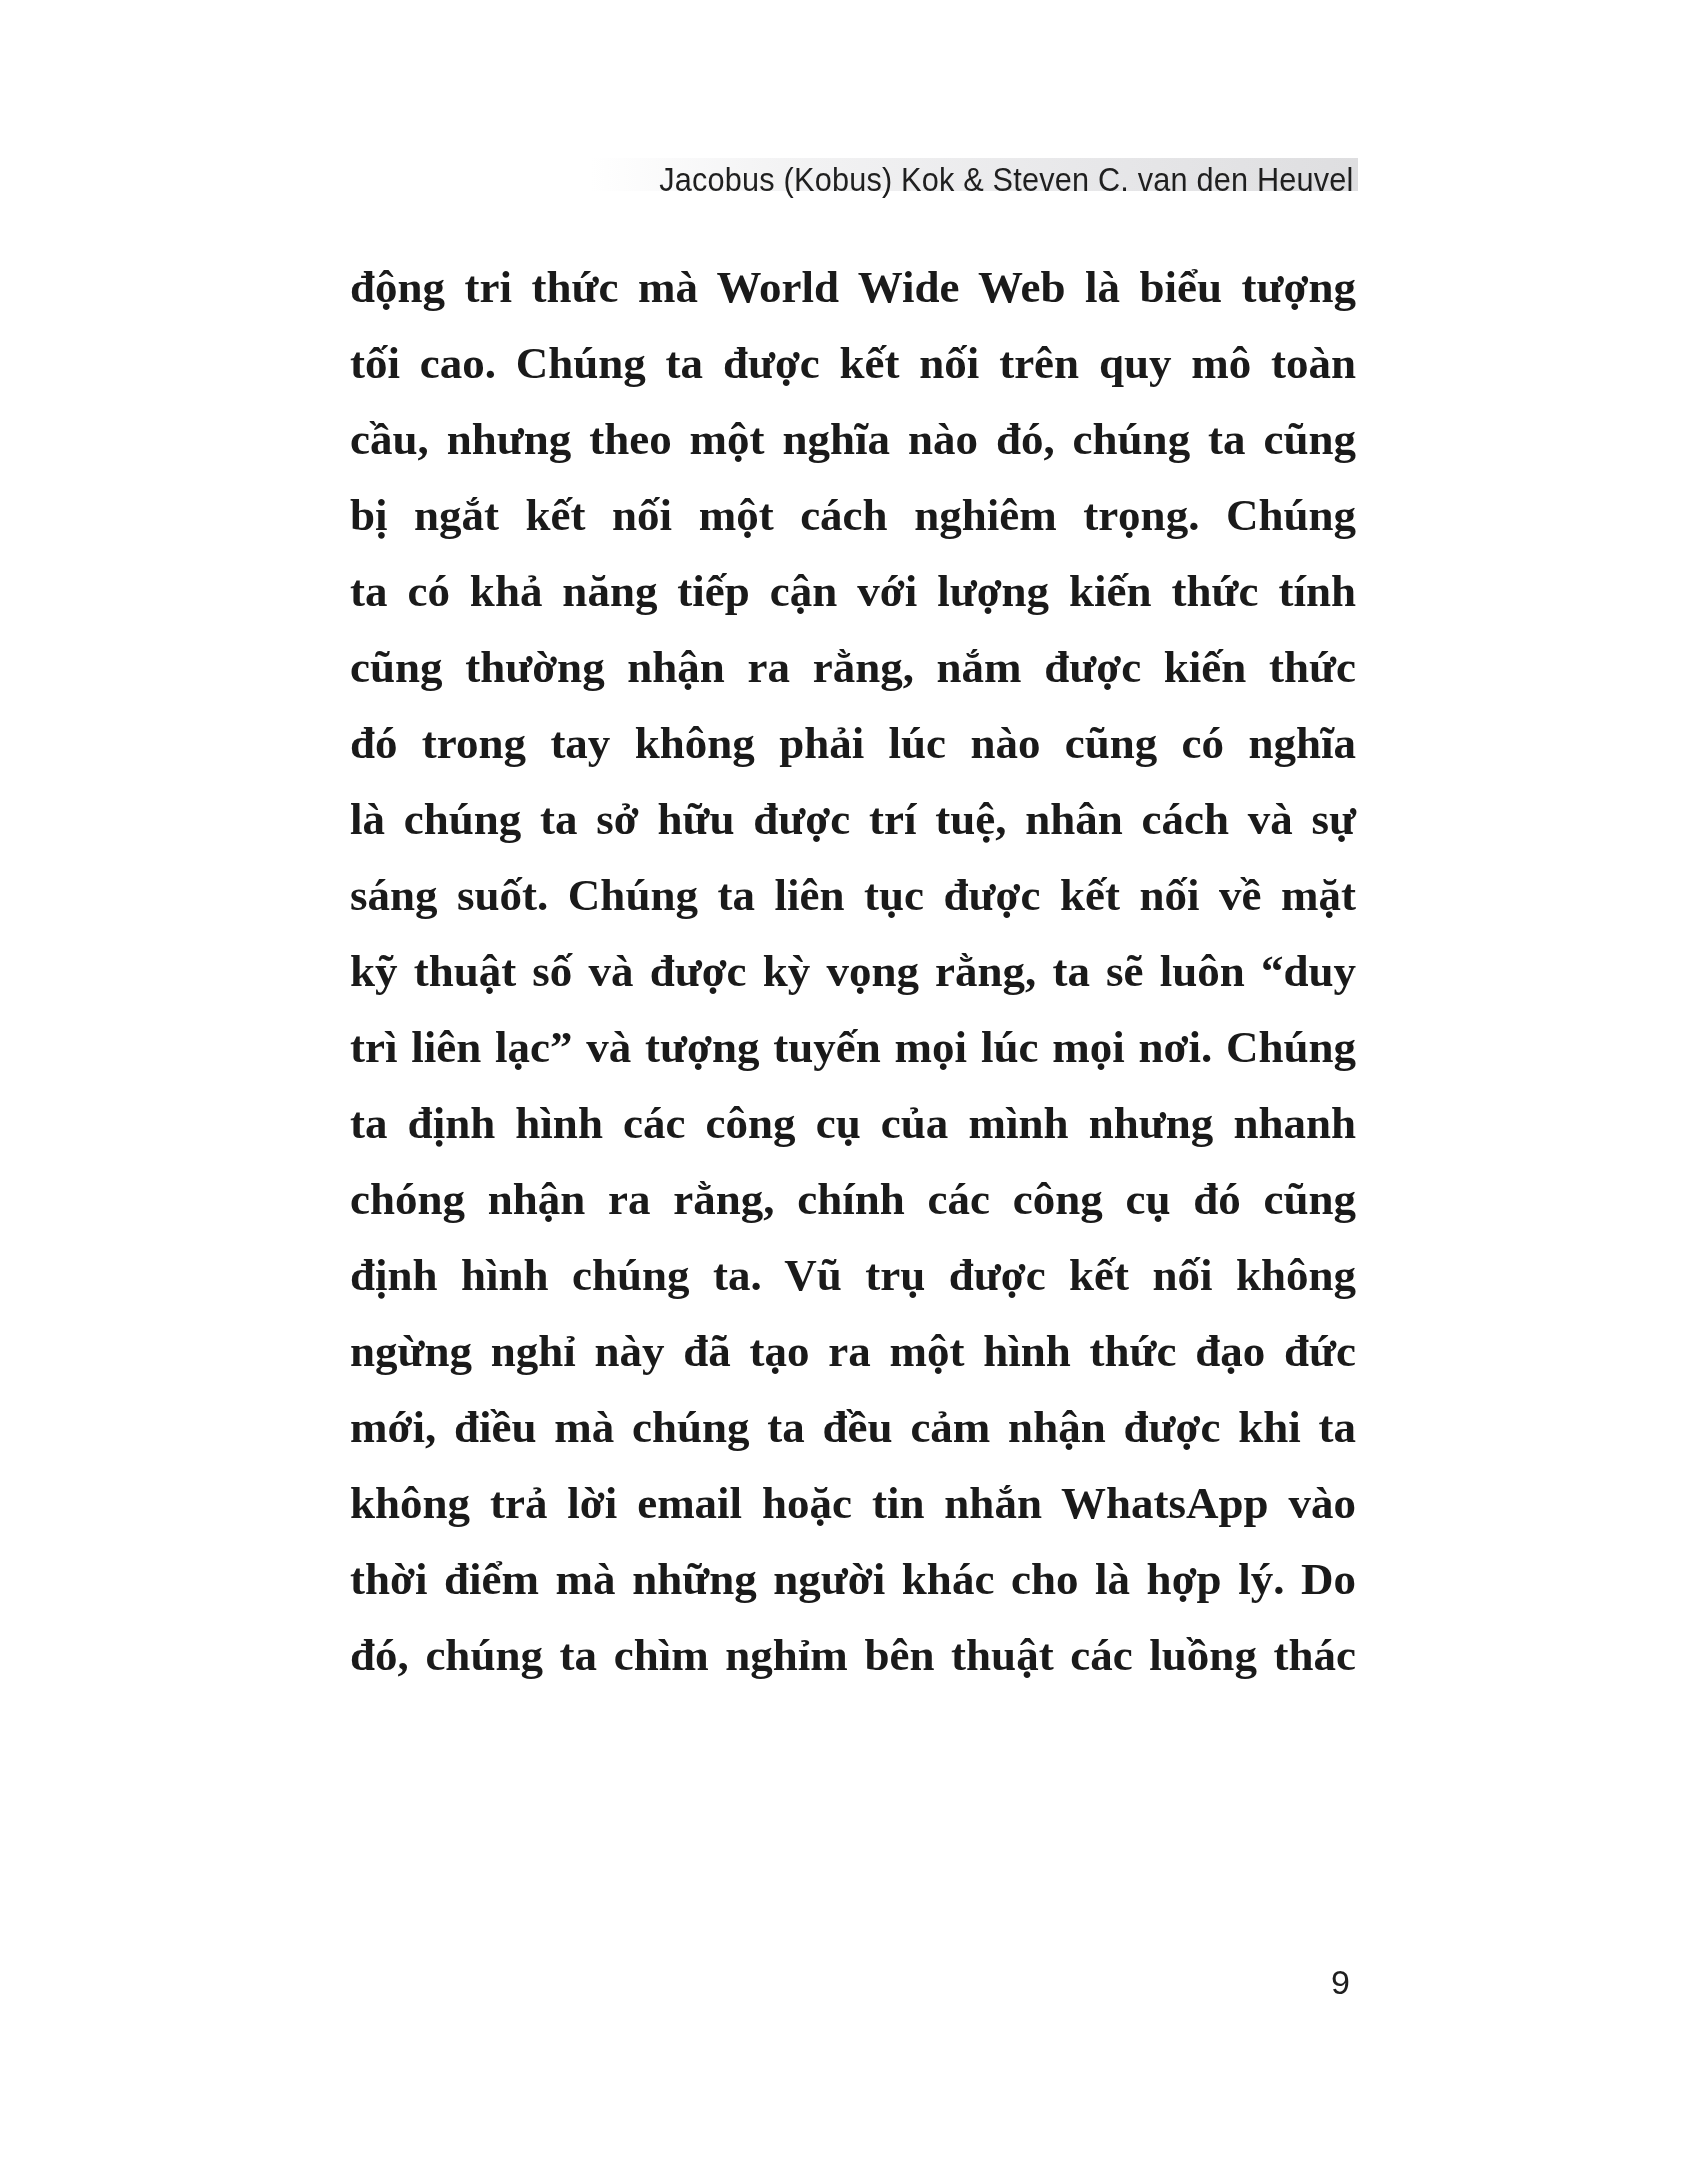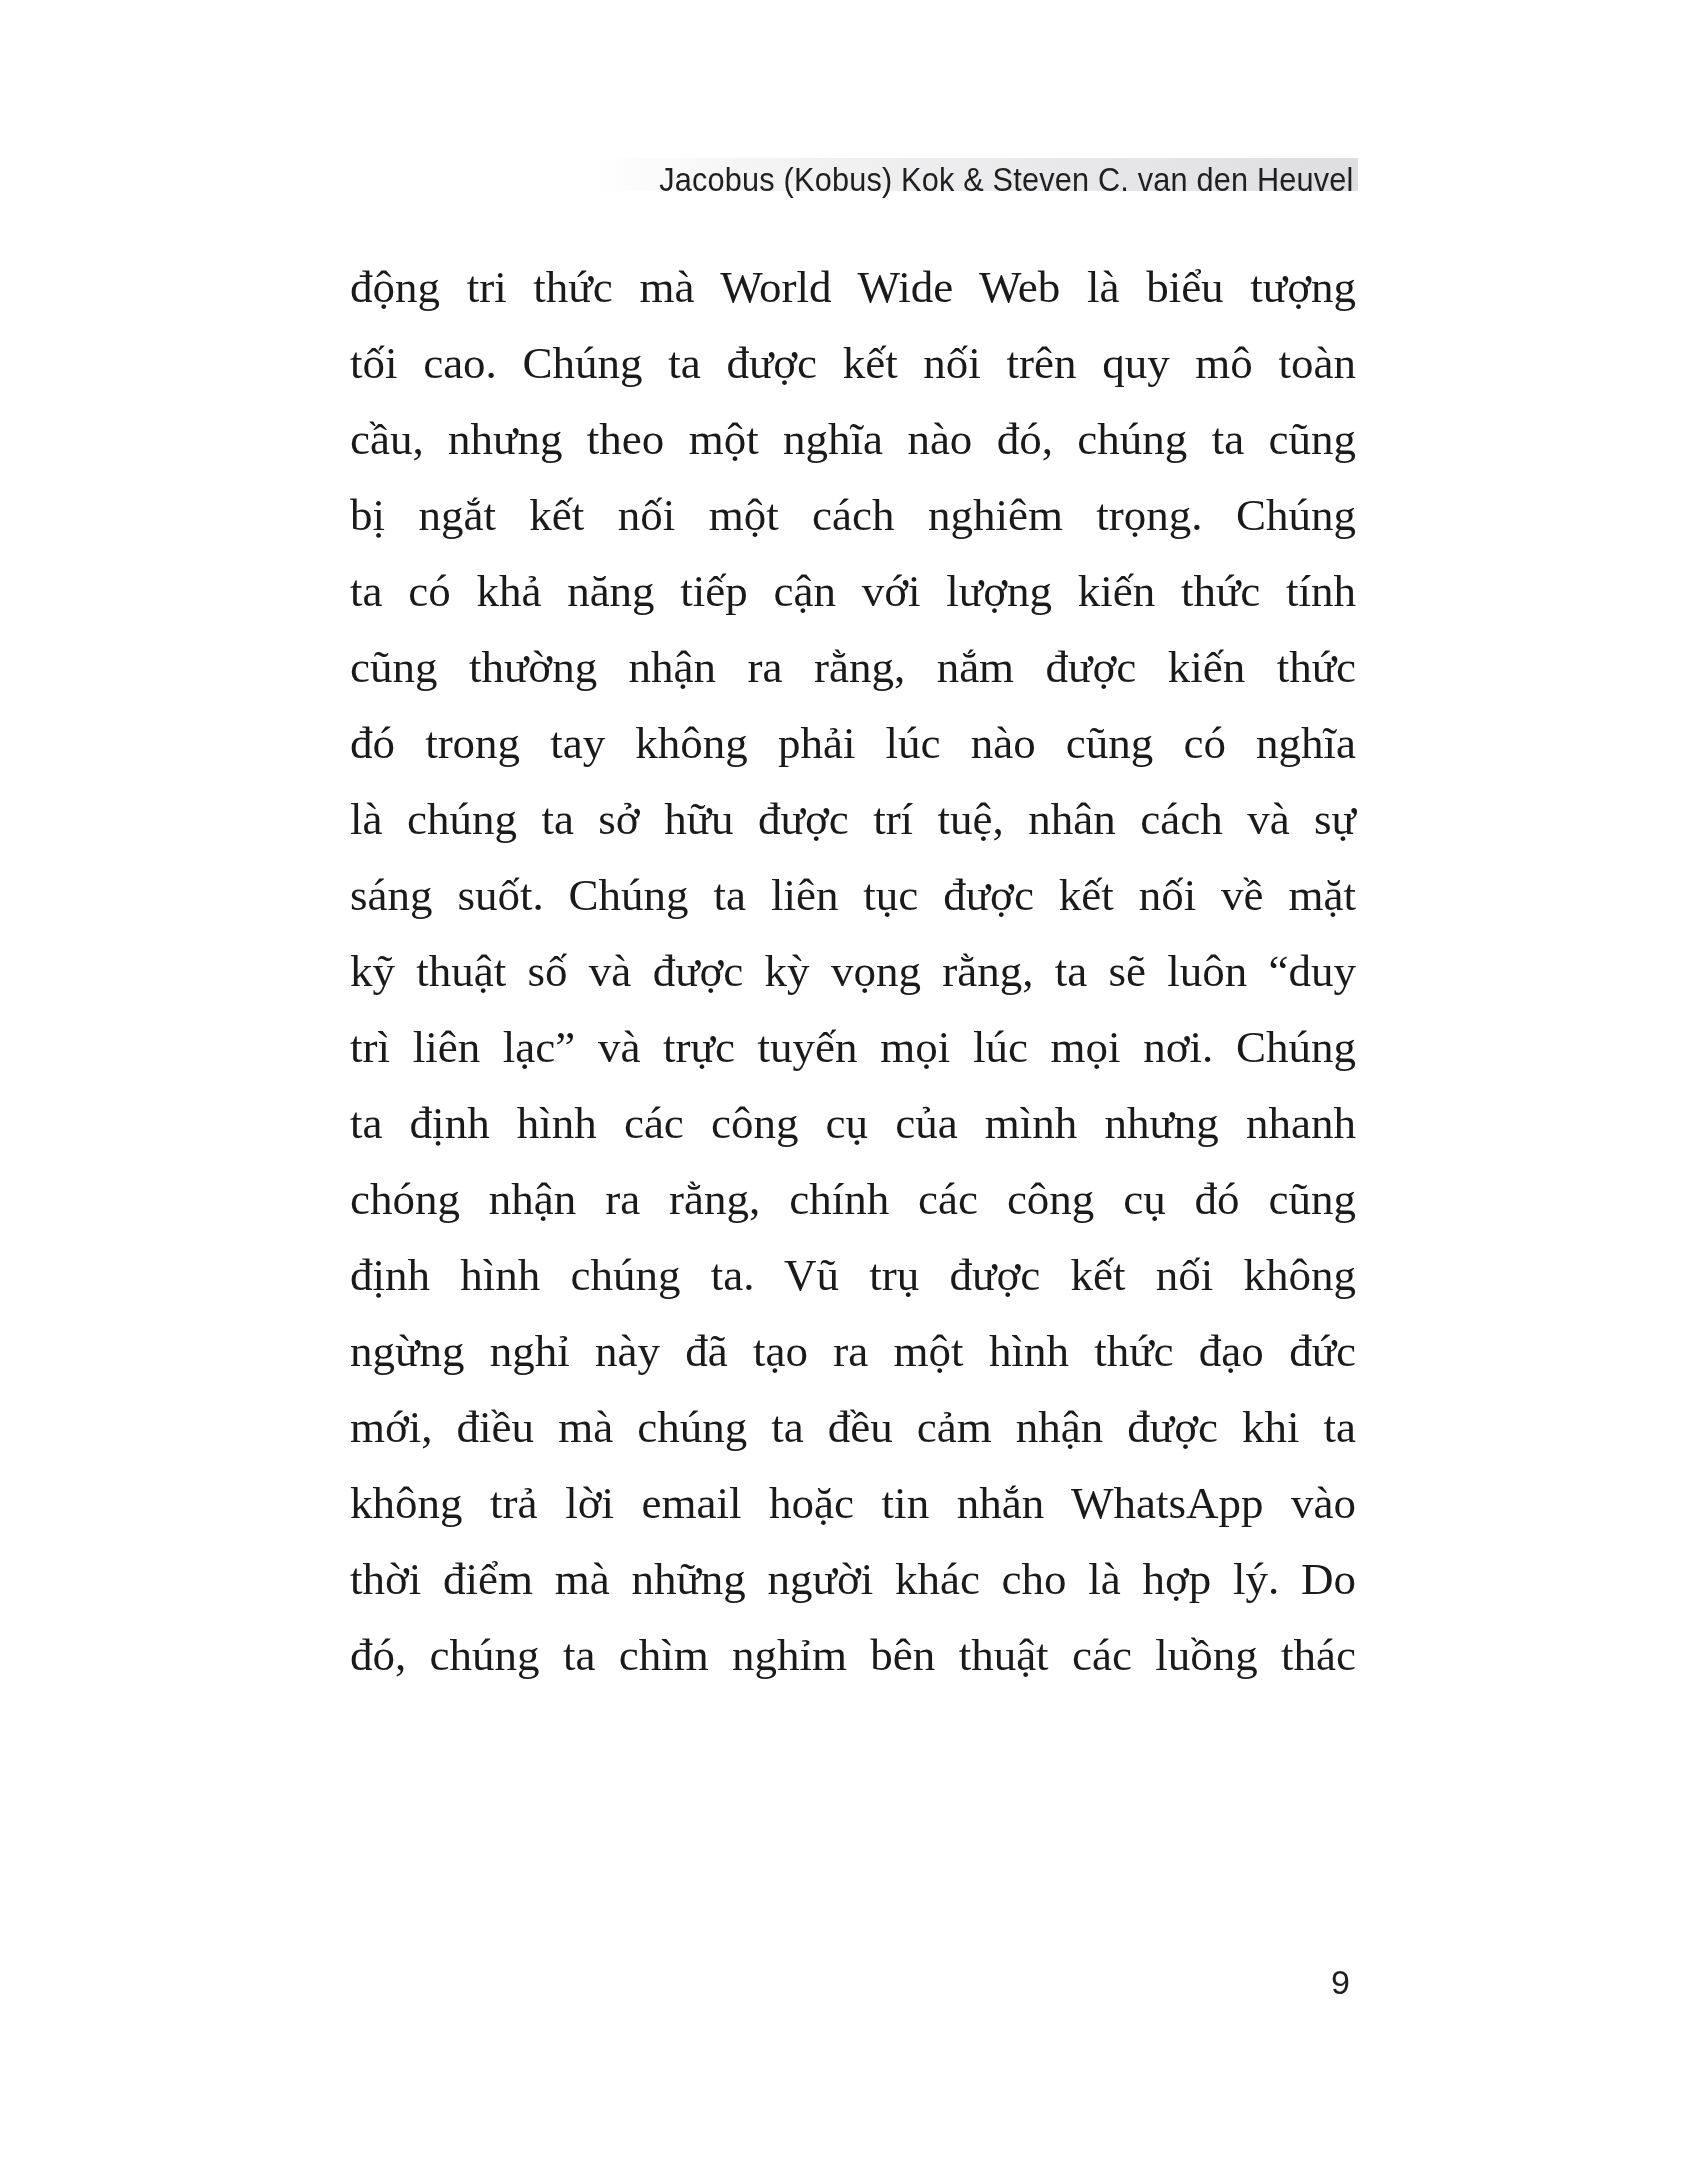--- a/index.html
+++ b/index.html
@@ -44,20 +44,21 @@
       color: #1a1a1a;
     }
     .text-line {
       display: block;
       height: 76px;
       line-height: 76px;
       text-align: justify;
       text-align-last: justify;
       white-space: nowrap;
       overflow: visible;
+      font-weight: bold;
     }
     .page-number {
       position: absolute;
       left: 1287px;
       width: 63px;
       top: 1962px;
       text-align: right;
       font-family: "Liberation Sans", sans-serif;
       font-size: 34px;
       line-height: 40px;
@@ -75,21 +76,21 @@
   <span class="text-line">động tri thức mà World Wide Web là biểu tượng</span>
   <span class="text-line">tối cao. Chúng ta được kết nối trên quy mô toàn</span>
   <span class="text-line">cầu, nhưng theo một nghĩa nào đó, chúng ta cũng</span>
   <span class="text-line">bị ngắt kết nối một cách nghiêm trọng. Chúng</span>
   <span class="text-line">ta có khả năng tiếp cận với lượng kiến thức tính</span>
   <span class="text-line">cũng thường nhận ra rằng, nắm được kiến thức</span>
   <span class="text-line">đó trong tay không phải lúc nào cũng có nghĩa</span>
   <span class="text-line">là chúng ta sở hữu được trí tuệ, nhân cách và sự</span>
   <span class="text-line">sáng suốt. Chúng ta liên tục được kết nối về mặt</span>
   <span class="text-line">kỹ thuật số và được kỳ vọng rằng, ta sẽ luôn “duy</span>
-  <span class="text-line">trì liên lạc” và trực tuyến mọi lúc mọi nơi. Chúng</span>
+  <span class="text-line">trì liên lạc” và tượng tuyến mọi lúc mọi nơi. Chúng</span>
   <span class="text-line">ta định hình các công cụ của mình nhưng nhanh</span>
   <span class="text-line">chóng nhận ra rằng, chính các công cụ đó cũng</span>
   <span class="text-line">định hình chúng ta. Vũ trụ được kết nối không</span>
   <span class="text-line">ngừng nghỉ này đã tạo ra một hình thức đạo đức</span>
   <span class="text-line">mới, điều mà chúng ta đều cảm nhận được khi ta</span>
   <span class="text-line">không trả lời email hoặc tin nhắn WhatsApp vào</span>
   <span class="text-line">thời điểm mà những người khác cho là hợp lý. Do</span>
   <span class="text-line">đó, chúng ta chìm nghỉm bên thuật các luồng thác</span>
 </div>
 

